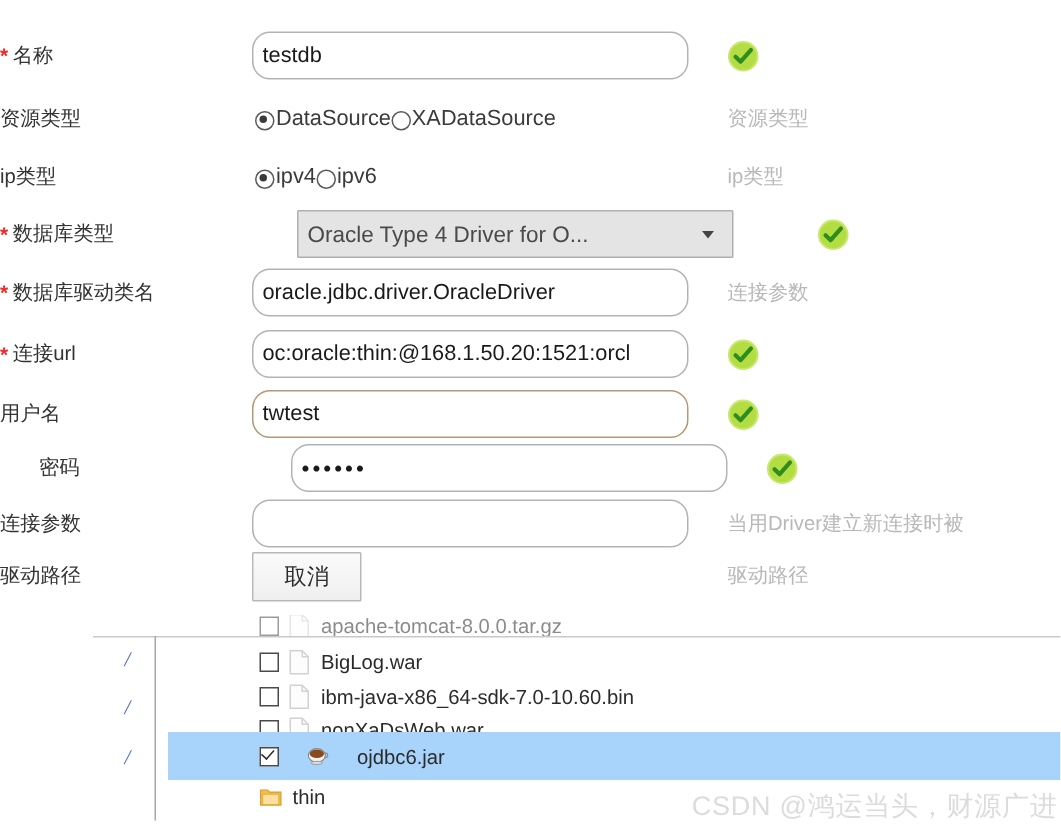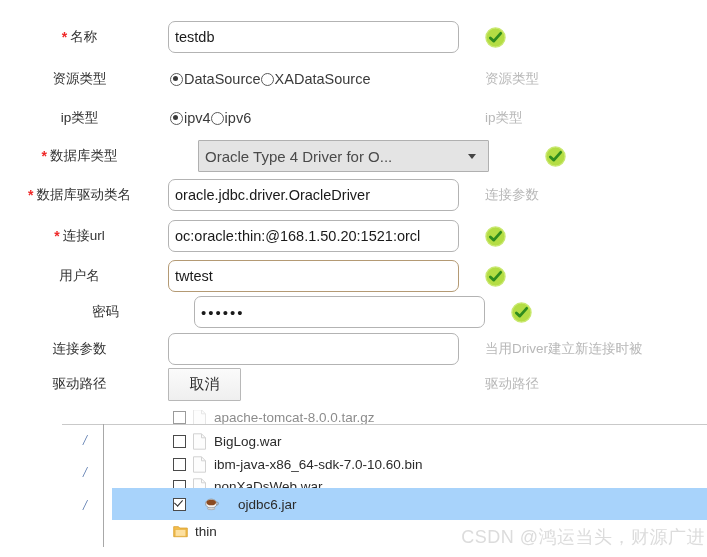--- a/index.html
+++ b/index.html
@@ -24,21 +24,21 @@
   }
   .form-row {
     position: absolute;
     left: 0;
     width: 707px;
     display: flex;
     align-items: center;
   }
   .lbl {
     width: 168px;
-    text-align: center;
+    text-align: left;
     padding-right: 9px;
     font-size: 13.5px;
     color: #333;
     white-space: nowrap;
     flex: 0 0 auto;
   }
   .req {
     color: #ef2929;
     font-weight: bold;
     margin-right: 3px;
@@ -54,21 +54,21 @@
   input.txt {
     width: 297px;
     height: 32px;
     border: 1px solid #b3b3b3;
     background: #ffffff;
     font-family: "Liberation Sans", sans-serif;
     font-size: 14.5px;
     color: #1a1a1a;
     padding: 0 6px;
     outline: none;
-    border-radius: 7px;
+    border-radius: 12px;
   }
   input.txt.focused {
     border: 1px solid #b49a74;
   }
   input.txt.pwd {
     font-size: 15px;
     letter-spacing: 2px;
   }
   select.sel {
     width: 291px;
@@ -97,21 +97,21 @@
     pointer-events: none;
   }
   .radio-grp {
     display: flex;
     align-items: center;
     font-size: 14.5px;
     color: #3a3a3a;
     height: 24px;
     padding-left: 2px;
   }
-  .radio-grp label { display: inline-flex; align-items: center; cursor: pointer; }
+  .radio-grp label { display: inline-flex; align-items: flex-end; cursor: pointer; }
   .rdo {
     width: 13px; height: 13px;
     border: 1.6px solid #5a5a5a;
     border-radius: 50%;
     display: inline-block;
     position: relative;
     background: #fff;
     flex: 0 0 auto;
     margin-right: 1px;
   }

